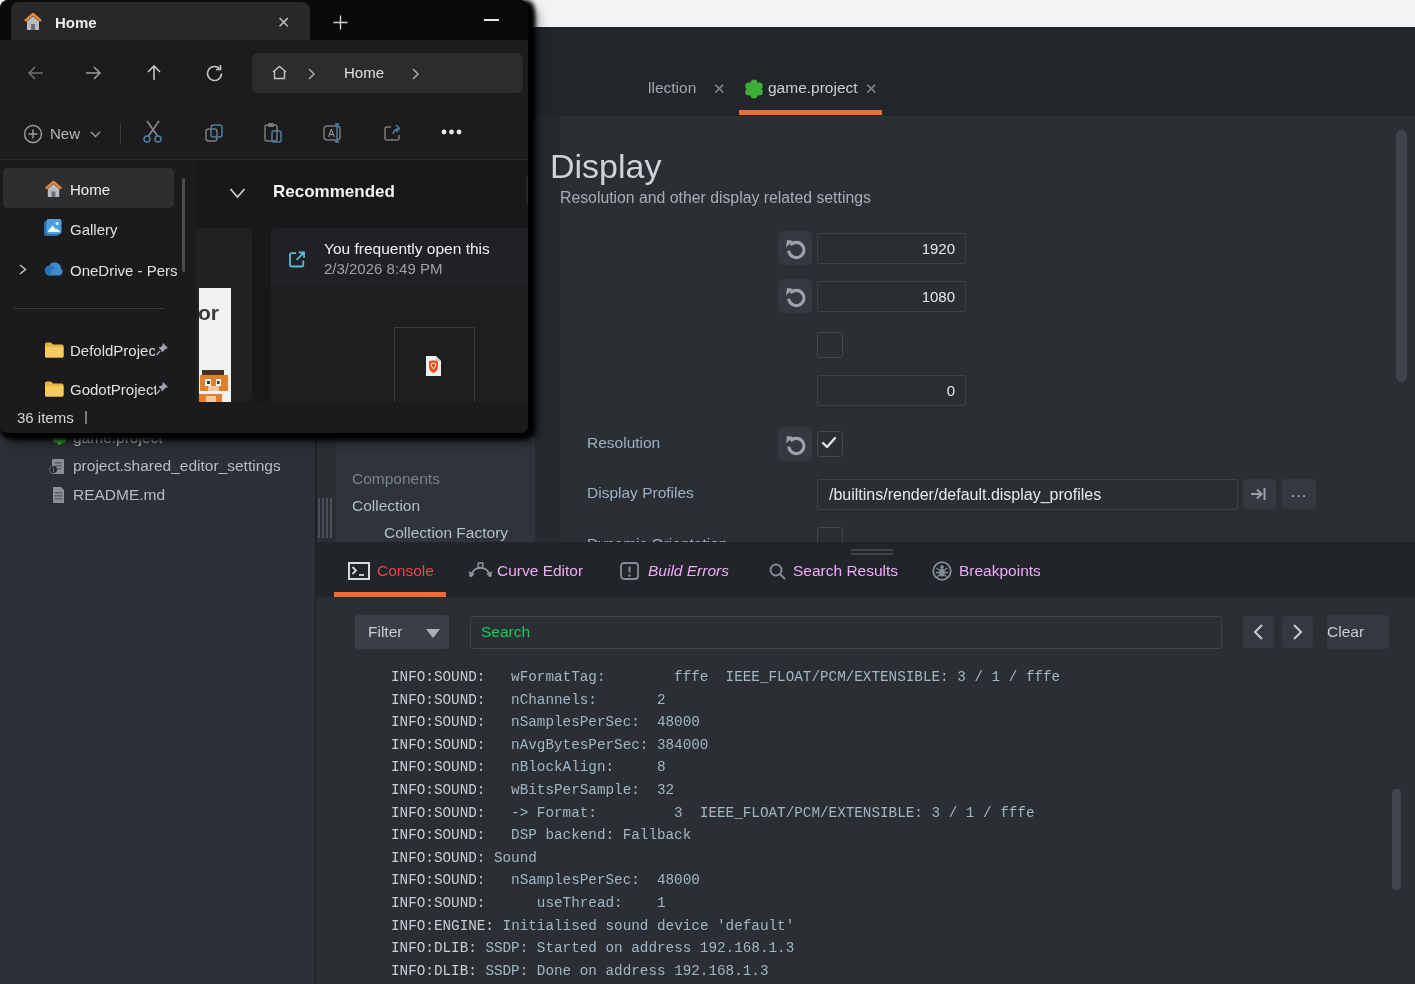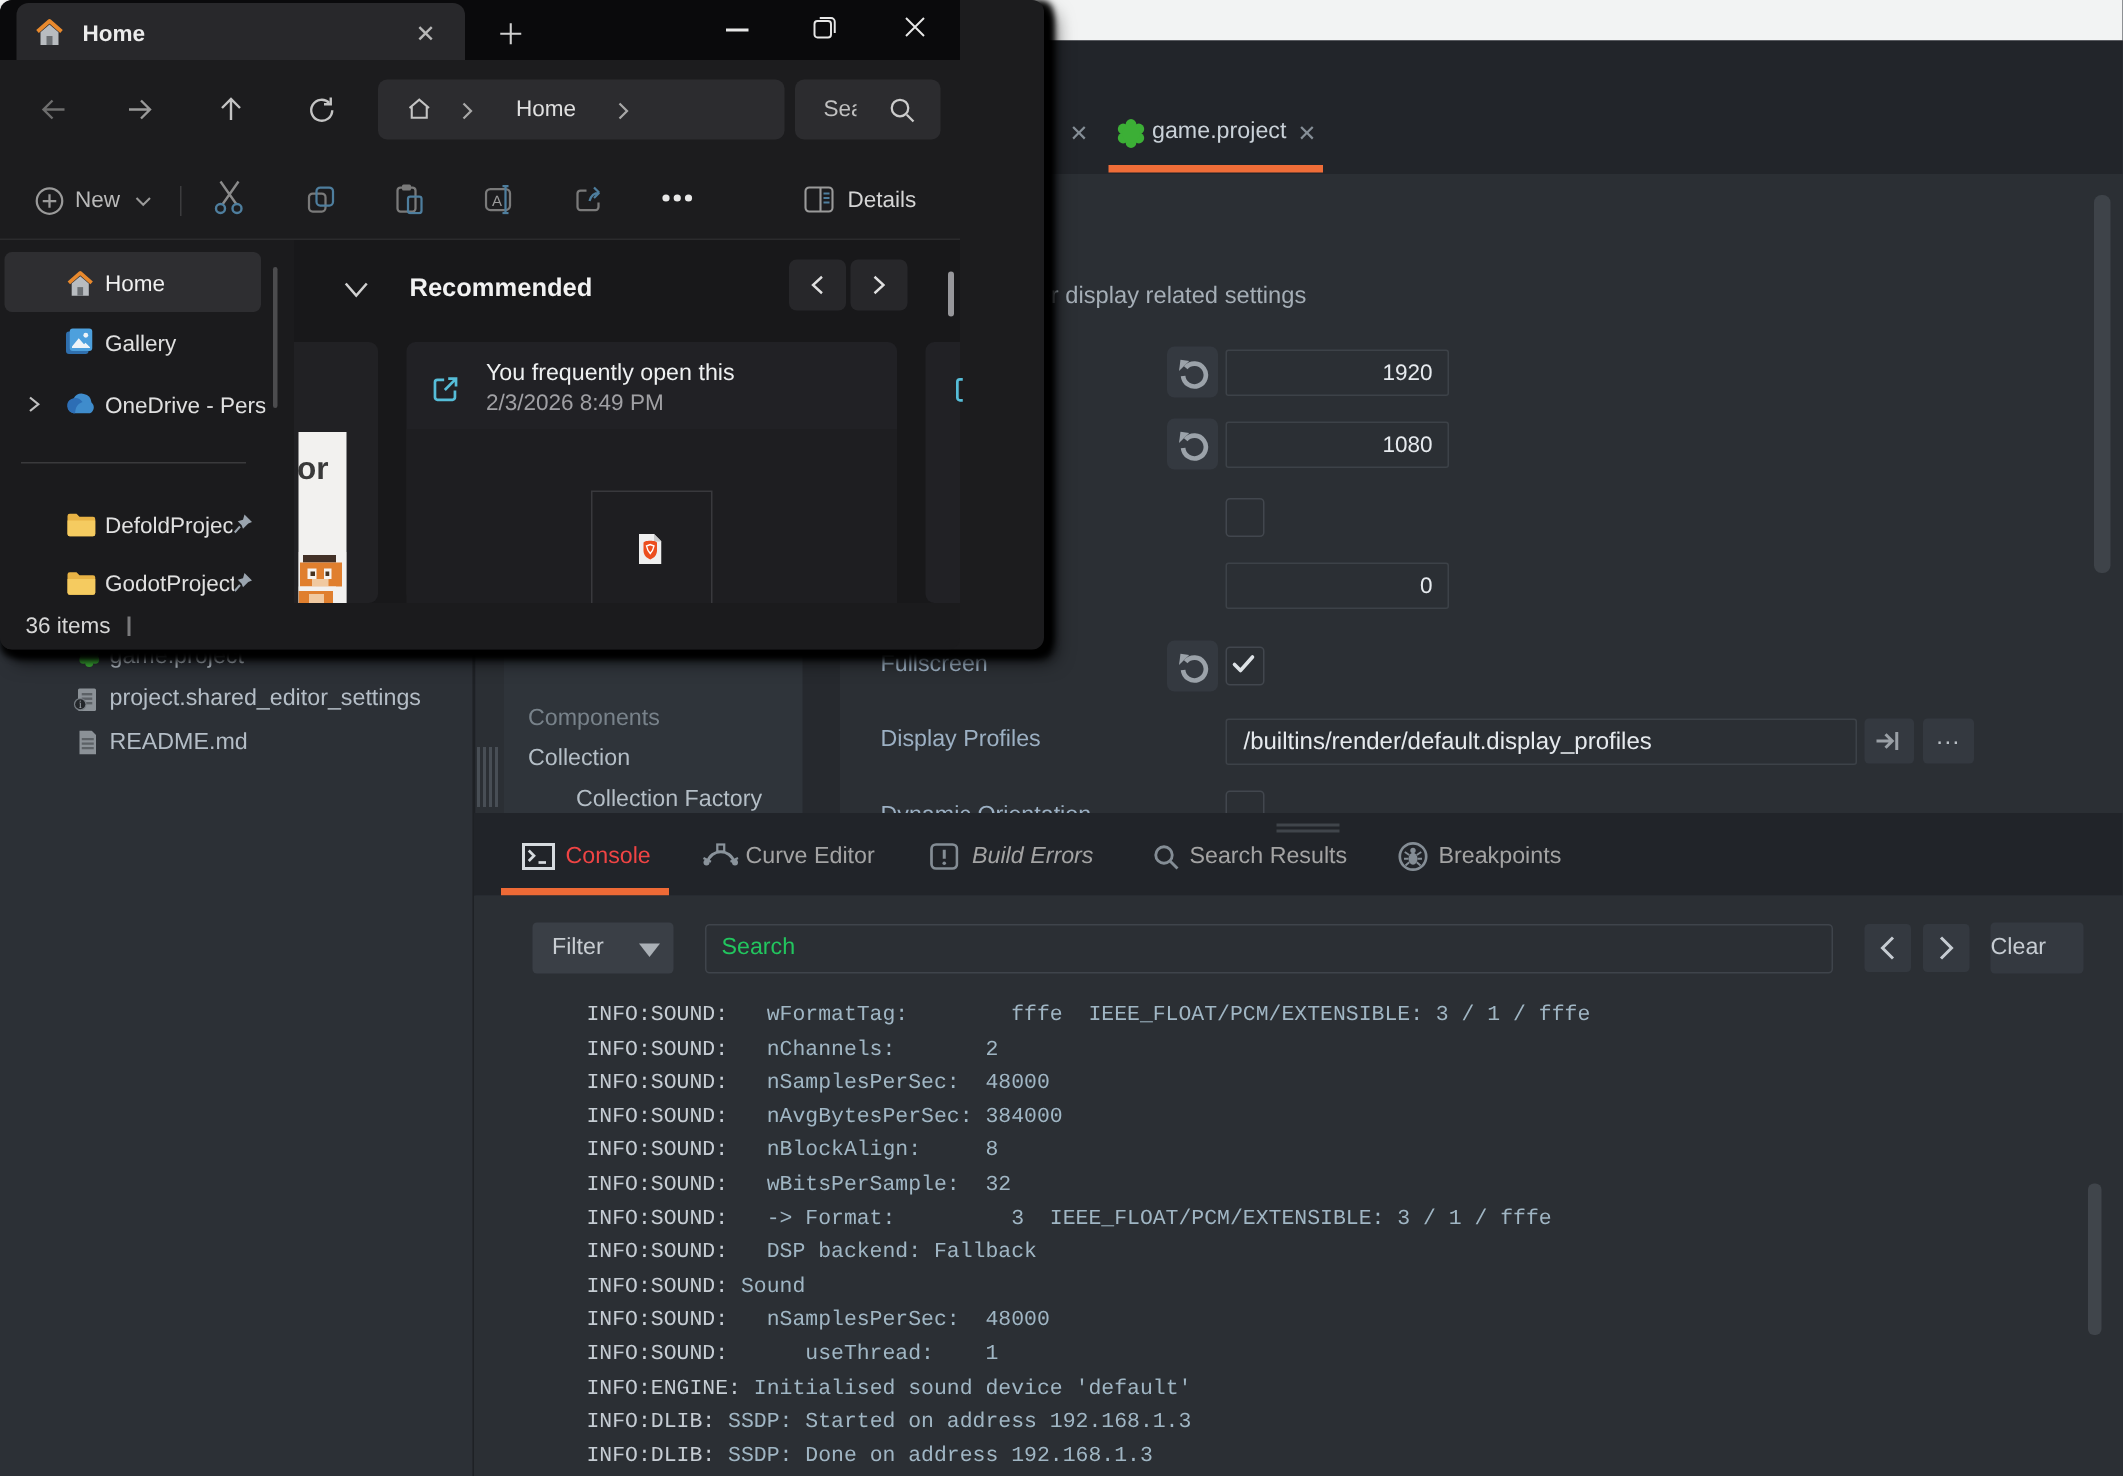--- a/index.html
+++ b/index.html
@@ -21,27 +21,27 @@
   
   #dform{position:absolute;left:560px;top:116px;width:855px;height:426px;background:#2b2f34;}
   .dlabel{position:absolute;font-size:15.5px;color:#9cb0c3;}
   .dinput{position:absolute;background:#2b2f34;border:1px solid #3d4248;border-radius:2px;
     font-size:15px;color:#e6eaee;line-height:29px;}
   .dbtn{position:absolute;background:#343940;border-radius:3px;}
   .dcheck{position:absolute;width:24px;height:24px;background:#2b2f34;border:1px solid #42474e;border-radius:3px;}
   
   #dconsbar{position:absolute;left:316px;top:542px;width:1099px;height:55px;background:#212429;}
   #dconsbody{position:absolute;left:316px;top:597px;width:1099px;height:387px;background:#2b2f34;}
-  .ctab{position:absolute;top:562px;font-size:15.5px;color:#a3a3a3;}
+  .ctab{position:absolute;top:562px;font-size:15.5px;color:#f0abfc;}
   #dconsunder{position:absolute;left:334px;top:592px;width:112px;height:5px;background:#ee6a36;}
   #dlog{position:absolute;left:391px;top:666px;width:1024px;font-family:"Liberation Mono",monospace;
     font-size:14.3px;line-height:22.6px;white-space:pre;color:#a0b6c4;}
   #dlog b{font-weight:normal;color:#c6cdd4;}
   
-  #expl{position:absolute;left:0;top:0;width:696px;height:433px;background:#1c1c1e;
+  #expl{position:absolute;left:0;top:0;width:528px;height:433px;background:#1c1c1e;
     border-radius:8px;overflow:hidden;box-shadow:0px 5px 4px rgba(0,0,0,0.93),6px 0px 4px rgba(0,0,0,0.95),6px 6px 5px rgba(0,0,0,0.95),8px 8px 12px rgba(0,0,0,0.6);}
   #etitle{position:absolute;left:0;top:0;width:640px;height:40px;background:#0a0a0c;border-radius:8px 0 0 0;}
   #etab{position:absolute;left:11px;top:2px;width:299px;height:38px;background:#28282b;border-radius:8px 8px 0 0;}
   #enav{position:absolute;left:0;top:40px;width:640px;height:120px;background:#1c1c1e;}
   #ebody{position:absolute;left:0;top:160px;width:640px;height:242px;background:#18181a;}
   #eside{position:absolute;left:0;top:160px;width:196px;height:242px;background:#1b1b1d;}
   #estatus{position:absolute;left:0;top:402px;width:640px;height:31px;background:#1b1b1d;border-radius:0 0 8px 8px;}
 </style>
 </head>
 <body>
@@ -119,21 +119,21 @@
   </svg>
   <div class="dinput" style="left:817px;top:233px;width:137px;height:29px;text-align:right;padding-right:10px;">1920</div>
   <div class="dbtn" style="left:778px;top:279px;width:34px;height:34px;border-radius:5px;"></div>
   <svg class="abs" style="left:785px;top:285.5px;" width="22" height="22" viewBox="0 0 22 22">
     <path d="M5.48 7.12 A 7.6 7.6 0 1 1 3.73 12.66" fill="none" stroke="#9ba2a9" stroke-width="3.1"></path>
     <path d="M2.0 1.9 L7.8 2.7 L1.0 9.4 Z" fill="#9ba2a9"></path>
   </svg>
   <div class="dinput" style="left:817px;top:281px;width:137px;height:29px;text-align:right;padding-right:10px;">1080</div>
   <div class="dcheck" style="left:817px;top:332px;"></div>
   <div class="dinput" style="left:817px;top:375px;width:137px;height:29px;text-align:right;padding-right:10px;">0</div>
-  <div class="dlabel" style="left:587px;top:434px;">Fullscreen</div>
+  <div class="dlabel" style="left:587px;top:434px;">Resolution</div>
   <div class="dbtn" style="left:778px;top:427px;width:34px;height:34px;border-radius:5px;"></div>
   <svg class="abs" style="left:785px;top:433.5px;" width="22" height="22" viewBox="0 0 22 22">
     <path d="M5.48 7.12 A 7.6 7.6 0 1 1 3.73 12.66" fill="none" stroke="#9ba2a9" stroke-width="3.1"></path>
     <path d="M2.0 1.9 L7.8 2.7 L1.0 9.4 Z" fill="#9ba2a9"></path>
   </svg>
   <div class="dcheck" style="left:817px;top:431px;"></div>
   <svg class="abs" style="left:820px;top:435px;" width="18" height="16" viewBox="0 0 18 16">
     <path d="M3 8 L7 12 L15 3" fill="none" stroke="#dde2e6" stroke-width="2.4" stroke-linecap="round" stroke-linejoin="round"></path>
   </svg>
   <div class="dlabel" style="left:587px;top:484px;">Display Profiles</div>

